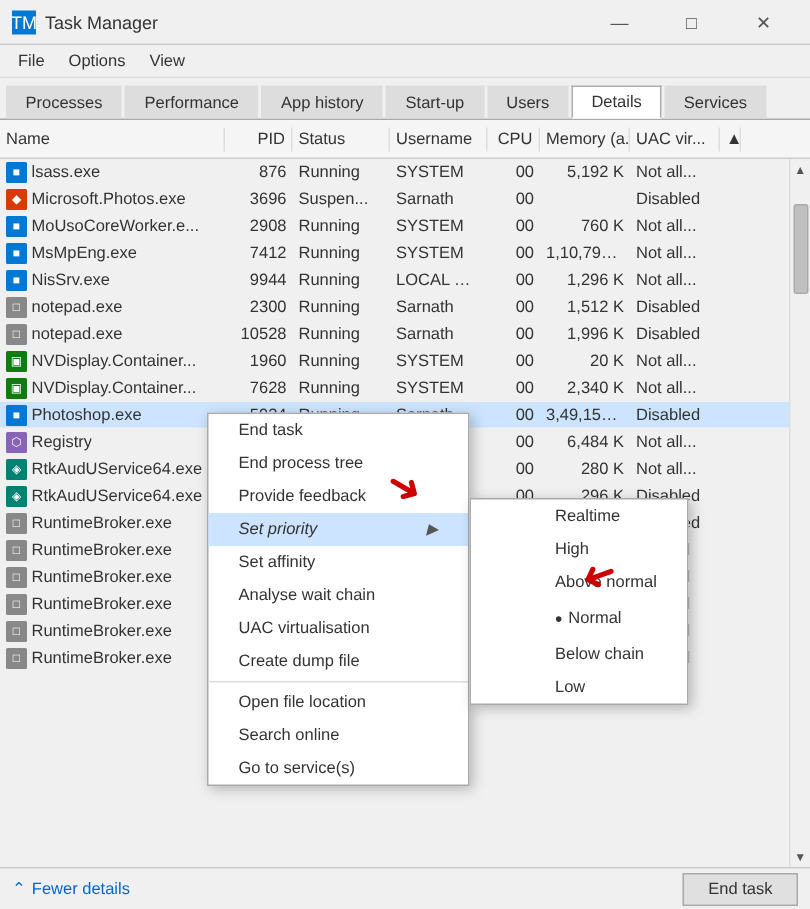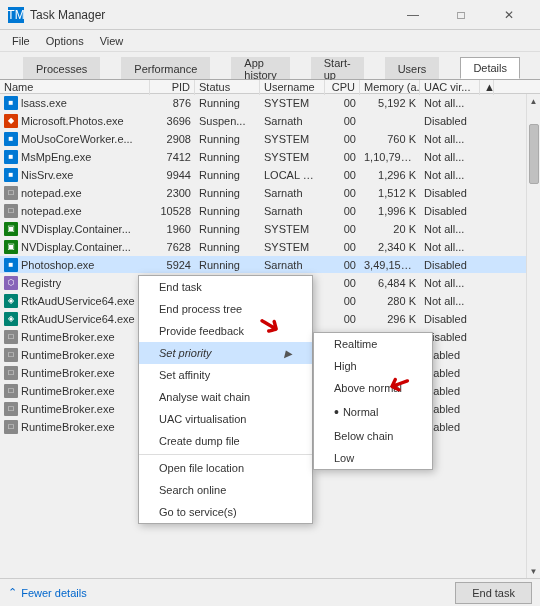--- a/index.html
+++ b/index.html
@@ -85,33 +85,32 @@
       cursor: pointer;
       font-size: 11px;
       color: #333;
       border: 1px solid transparent;
       border-bottom: none;
       background: #ddd;
       margin-right: 2px;
       height: 22px;
       display: flex;
       align-items: center;
-      margin-left: 19px;
     }
     .tab.active {
       background: #fff;
       border-color: #aaa;
       border-bottom: 1px solid #fff;
       font-weight: normal;
     }
     .table-header {
       display: flex;
       background: #f5f5f5;
       border-bottom: 1px solid #ccc;
-      height: 14px;
+      height: 26px;
       align-items: center;
     }
     .th {
       padding: 2px 4px;
       font-size: 11px;
       color: #333;
       border-right: 1px solid #ddd;
       white-space: nowrap;
       overflow: hidden;
     }
@@ -227,20 +226,21 @@
       z-index: 11;
     }
     .sub-item {
       padding: 5px 20px;
       font-size: 11px;
       color: #333;
       cursor: pointer;
       display: flex;
       align-items: center;
       white-space: nowrap;
+      margin-left: 36px;
     }
 
     
     .scrollbar-track {
       width: 14px;
       background: #f0f0f0;
       border-left: 1px solid #ddd;
       display: flex;
       flex-direction: column;
       align-items: center;

